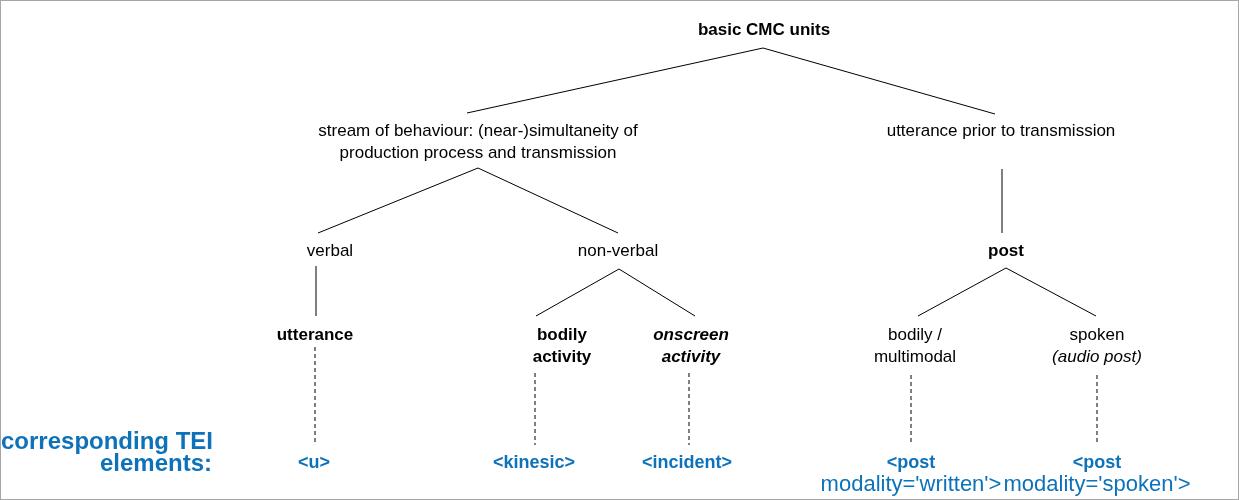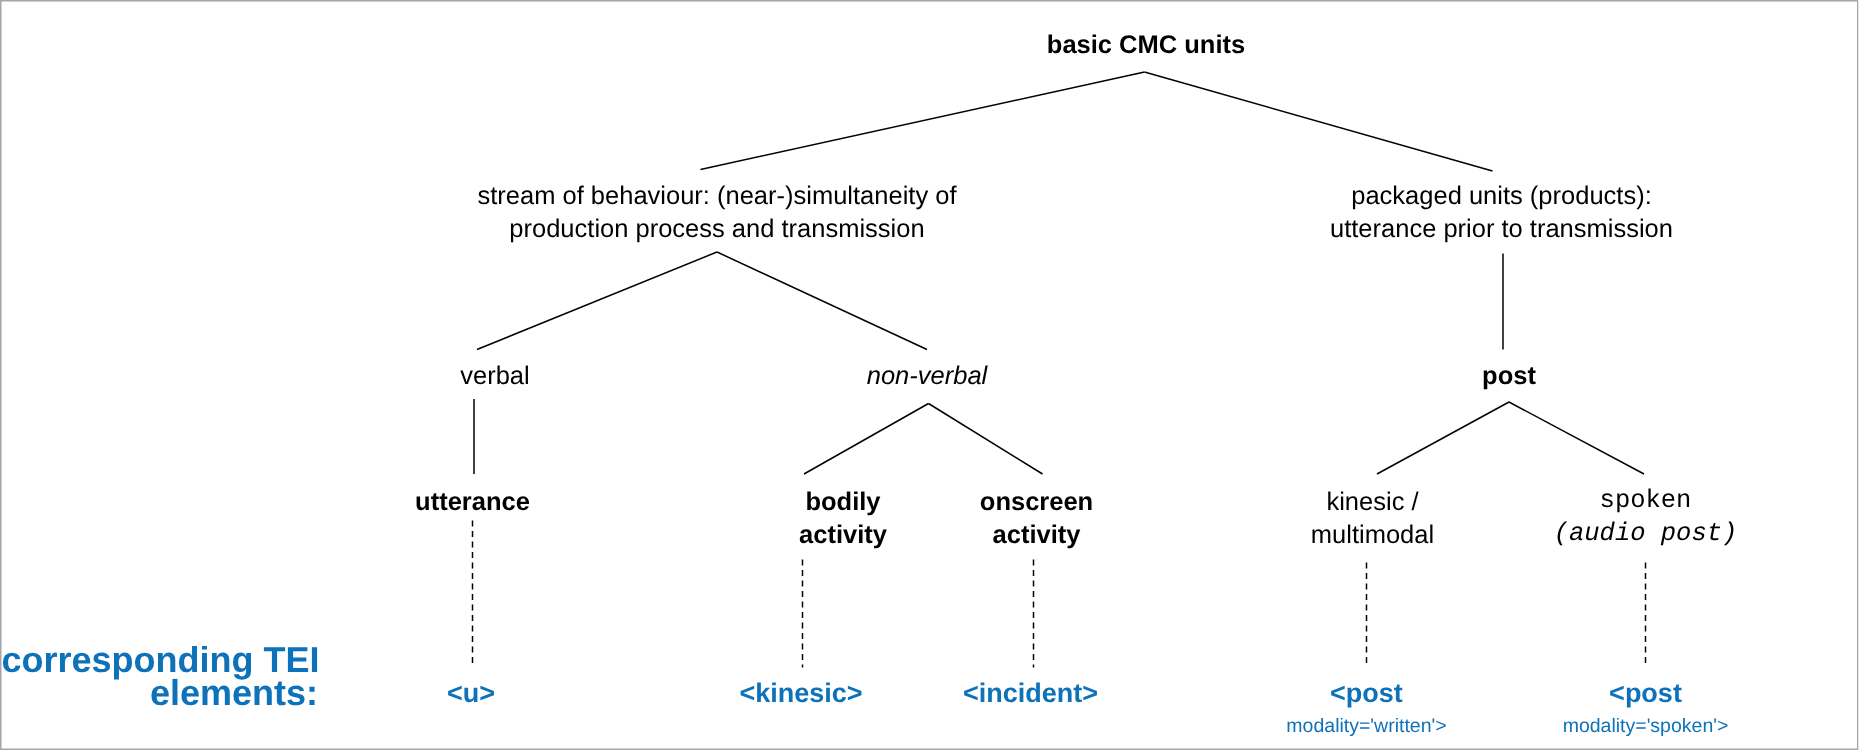--- a/index.html
+++ b/index.html
@@ -26,21 +26,21 @@
   }
   .node span{display:block;}
   .bold{font-weight:bold;}
   .italic{font-style:italic;}
   .tei{
     color:var(--tei-blue,#0d72b9);
     font-weight:bold;
     font-size:18px;
     line-height:21px;
   }
-  .tei .attr-line{font-weight:normal;font-size:13px;}
+  .tei .attr-line{font-weight:normal;font-size:22px;}
   .caption{
     position:absolute;
     left:0;top:429px;width:211px;
     text-align:right;
     color:var(--tei-blue,#0d72b9);
     font-weight:bold;
     font-size:24px;
     line-height:22px;
     white-space:nowrap;
   }
@@ -78,50 +78,49 @@
 
   <div class="node bold" style="left:763px;top:18px;">
     <span>basic CMC units</span>
   </div>
 
   <div class="node" style="left:477px;top:119px;">
     <span>stream of behaviour: (near-)simultaneity of</span>
     <span>production process and transmission</span>
   </div>
   <div class="node" style="left:1000px;top:119px;">
-    <span>packaged units (products):</span>
     <span>utterance prior to transmission</span>
   </div>
 
   <div class="node" style="left:317px;top:239px;margin-left:12px;">
     <span>verbal</span>
   </div>
-  <div class="node" style="left:617px;top:239px;font-style:italic;">
+  <div class="node" style="left:617px;top:239px;">
     <span>non-verbal</span>
   </div>
   <div class="node bold" style="left:1005px;top:239px;">
     <span>post</span>
   </div>
 
   <div class="node bold" style="left:314px;top:323px;">
     <span>utterance</span>
   </div>
   <div class="node bold" style="left:534px;top:323px;margin-left:27px;">
     <span>bodily</span>
     <span>activity</span>
   </div>
-  <div class="node bold" style="left:690px;top:323px;">
+  <div class="node bold" style="left:690px;top:323px;font-style:italic;">
     <span>onscreen</span>
     <span>activity</span>
   </div>
   <div class="node" style="left:914px;top:323px;">
-    <span>kinesic /</span>
+    <span>bodily /</span>
     <span>multimodal</span>
   </div>
-  <div class="node" style="left:1096px;top:323px;font-family:Liberation Mono, monospace;">
+  <div class="node" style="left:1096px;top:323px;">
     <span>spoken</span>
     <span class="italic">(audio post)</span>
   </div>
 
   <div class="caption">
     <span>corresponding TEI</span>
     <span>elements:</span>
   </div>
 
   <div class="node tei" style="left:313px;top:451px;">

